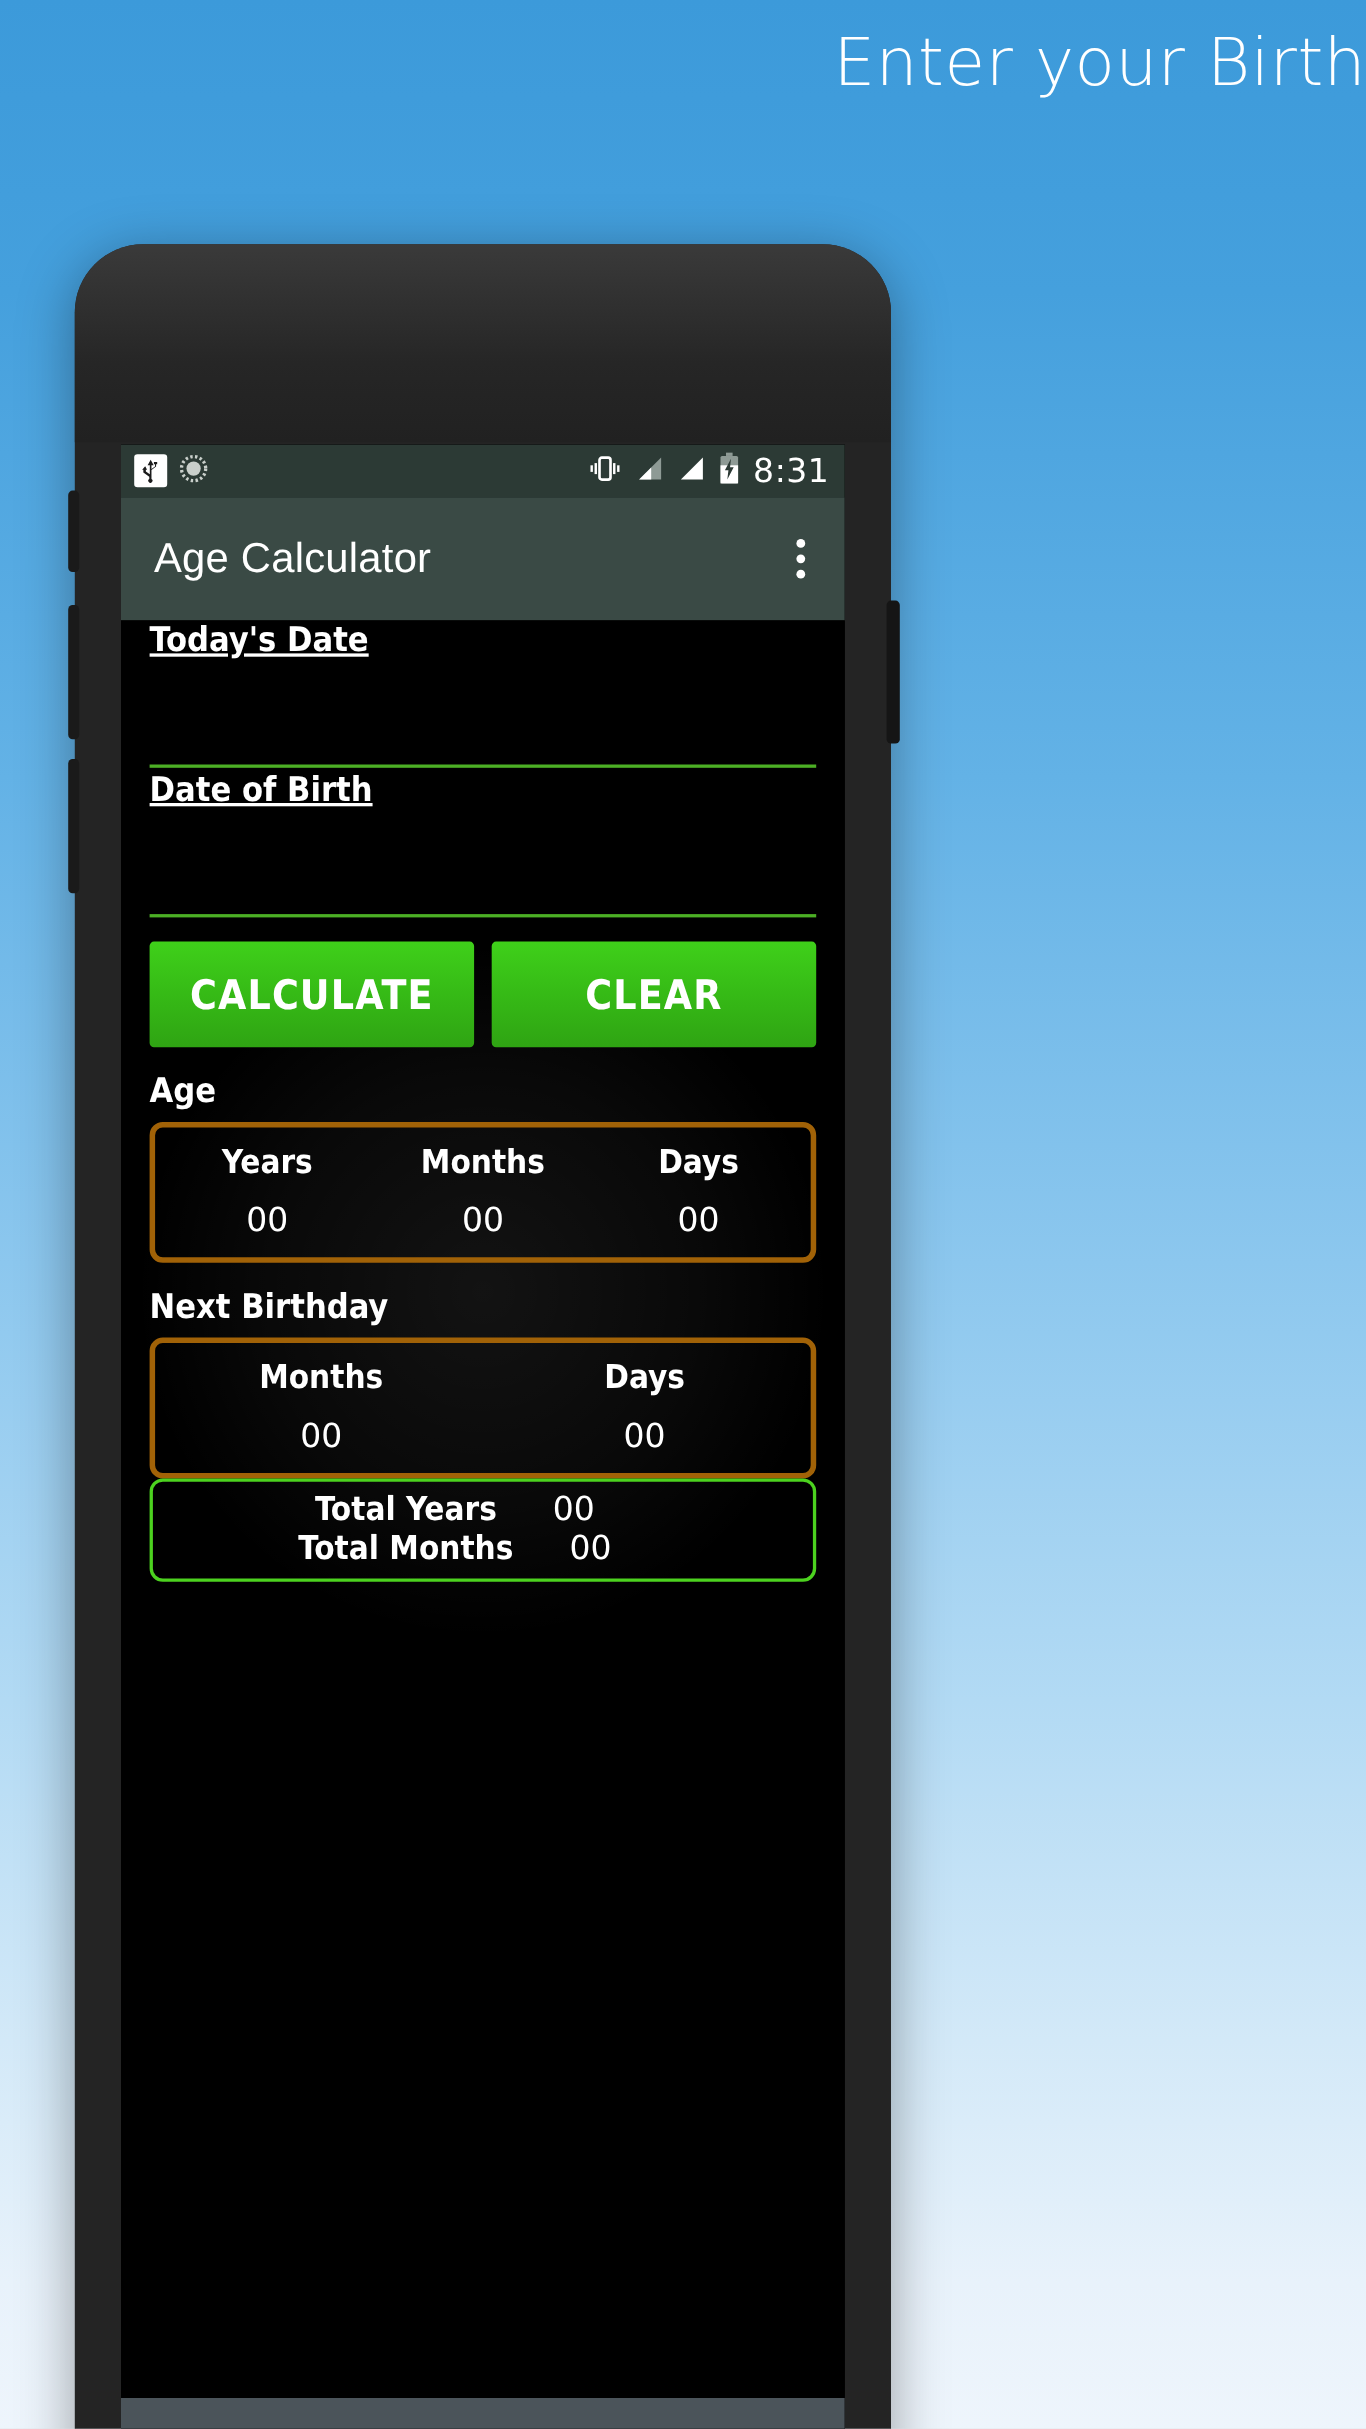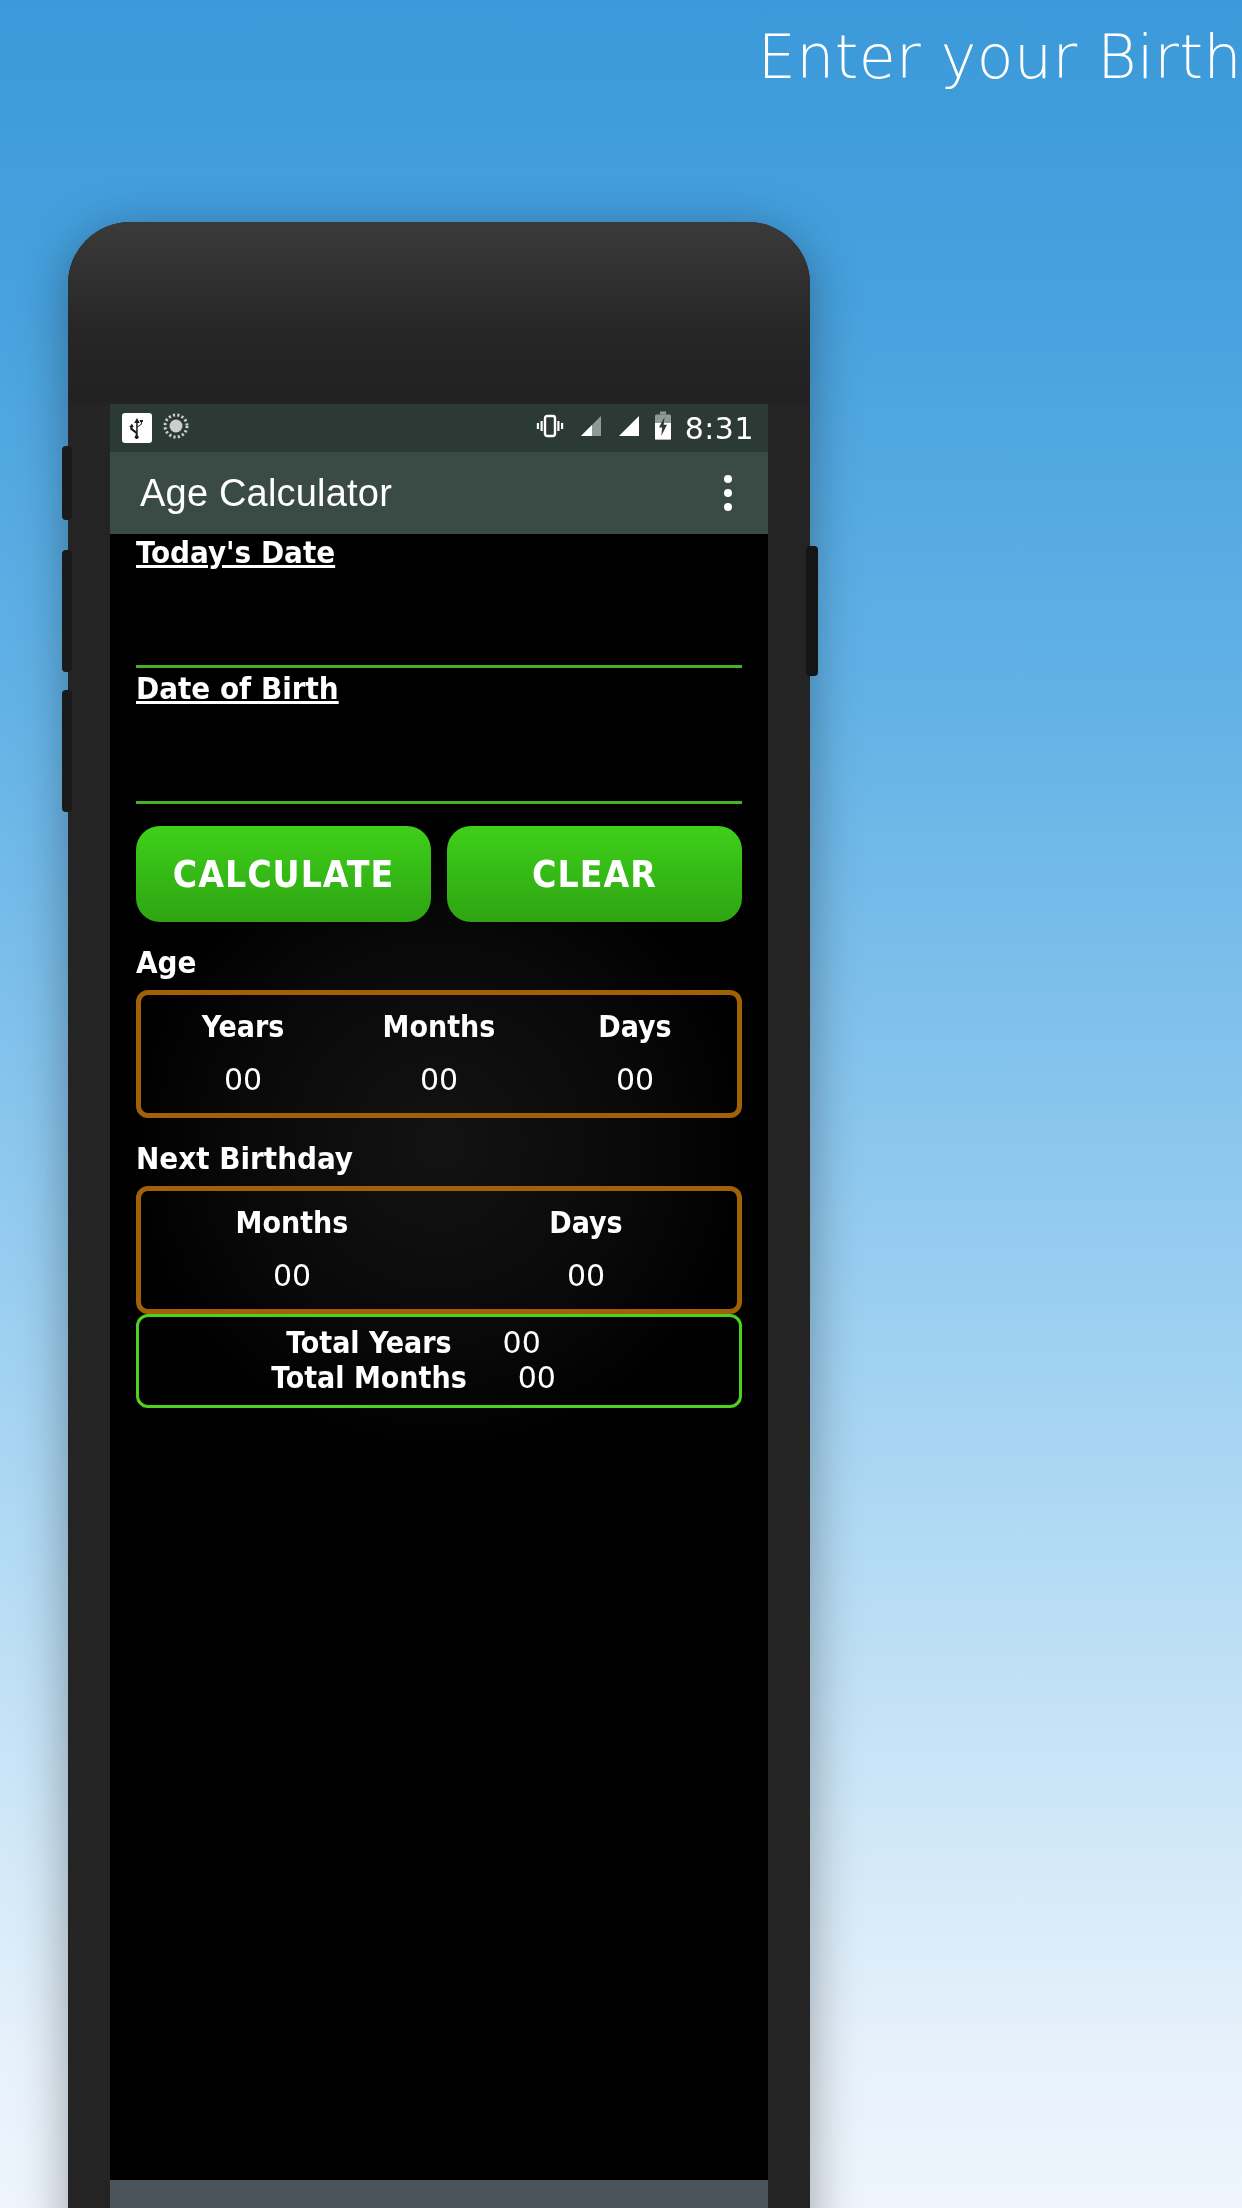--- a/index.html
+++ b/index.html
@@ -109,21 +109,21 @@
   .sb-time {
     color: #ffffff;
     font-size: 30px;
     font-weight: 400;
     font-family: "DejaVu Sans", sans-serif;
     letter-spacing: 0.5px;
   }
 
   
   .appbar {
-    height: 82px;
+    height: 112px;
     background: #3a4a45;
     display: flex;
     align-items: center;
     justify-content: space-between;
     padding: 0 26px 0 30px;
   }
   .appbar-title {
     color: #ffffff;
     font-size: 38px;
     font-weight: 400;
@@ -197,21 +197,21 @@
   
   .button-row {
     display: flex;
     gap: 16px;
     margin-top: 22px;
   }
   .btn {
     flex: 1;
     height: 96px;
     border: none;
-    border-radius: 24px;
+    border-radius: 4px;
     background: linear-gradient(180deg, #3fd01a 0%, #36bb16 48%, #2fa413 100%);
     color: #ffffff;
     font-size: 37px;
     letter-spacing: 1px;
     cursor: pointer;
     font-family: "DejaVu Sans", sans-serif;
     font-weight: bold;
     font-stretch: condensed;
   }
 

